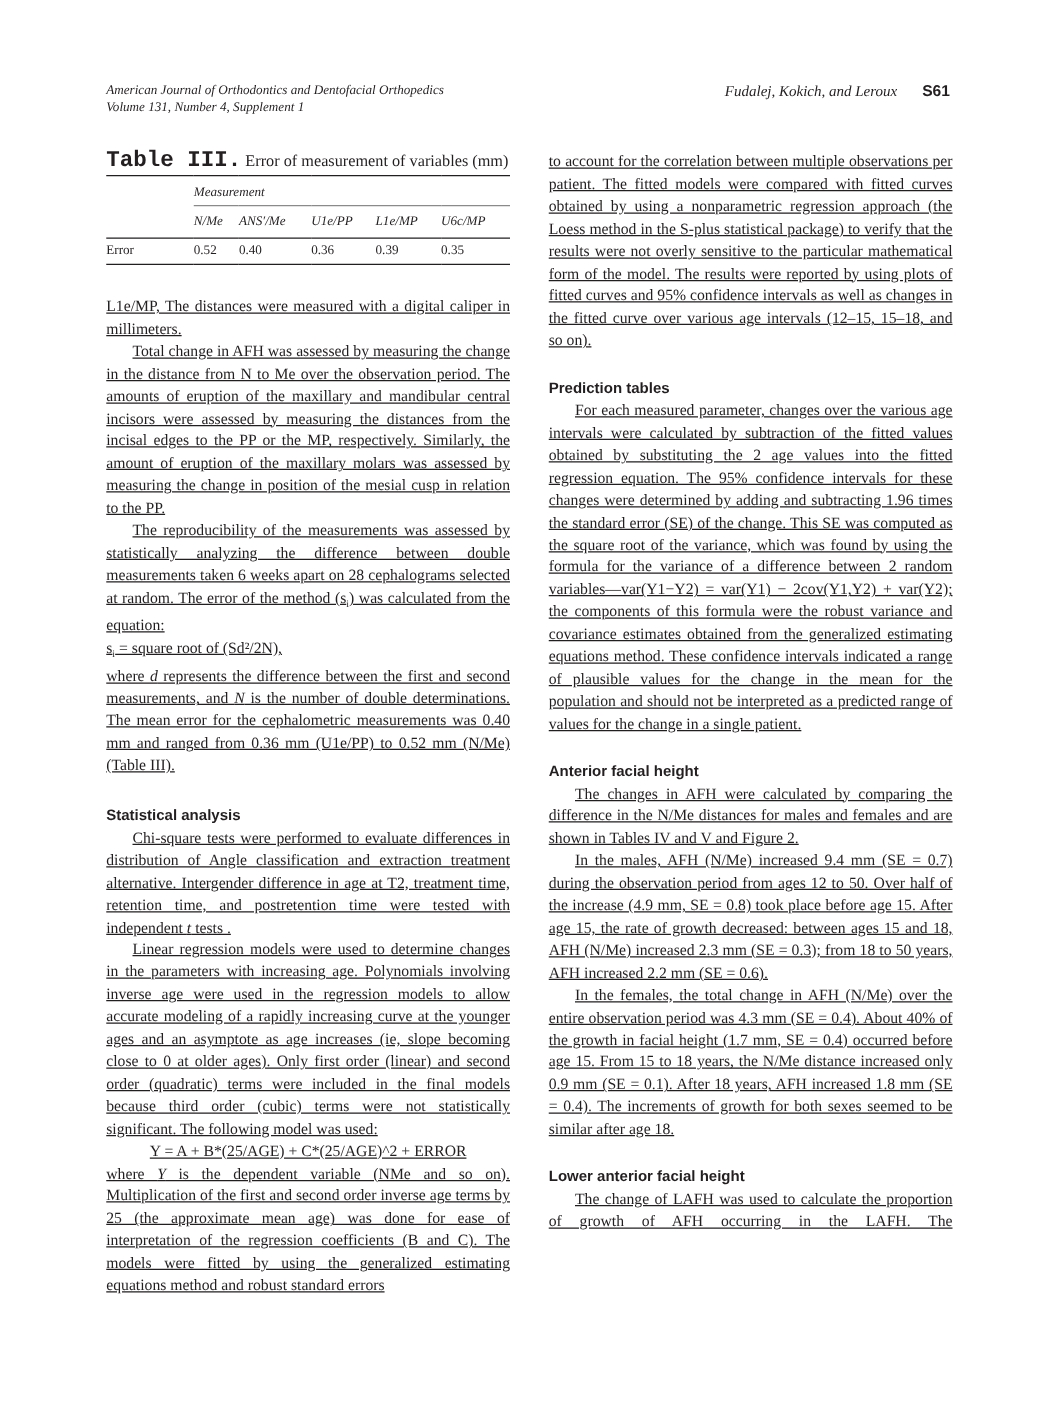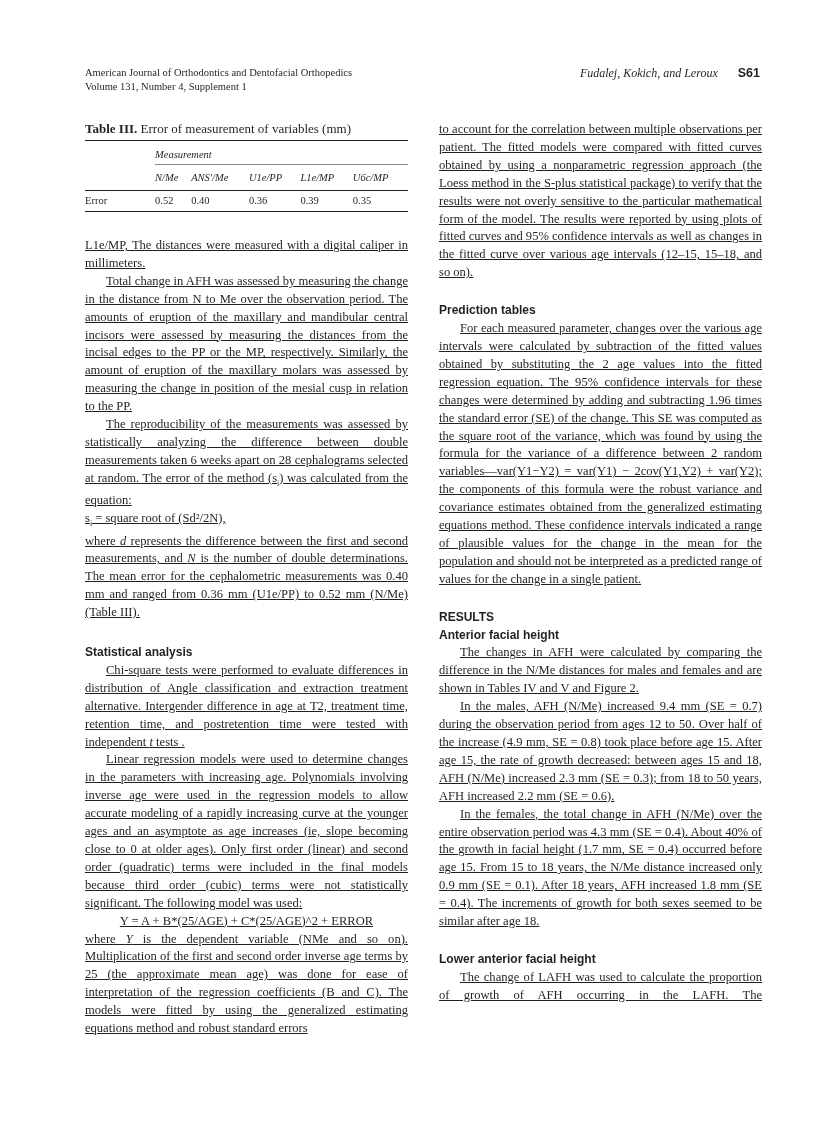--- a/index.html
+++ b/index.html
@@ -1,30 +1,30 @@
 <!DOCTYPE html>
 <html><head>
 <meta charset="utf-8">
 <style>
   html, body { margin: 0; padding: 0; background: #ffffff; }
   body { width: 838px; height: 1122px; position: relative; overflow: hidden; color: #231f20; font-family: "Liberation Serif", "DejaVu Serif", serif; }
-  .header-left { position: absolute; left: 85px; top: 66px; font-size: 10.5px; line-height: 14px; color: #231f20; }
+  .header-left { position: absolute; left: 85px; top: 66px; font-style: italic; font-size: 10.5px; line-height: 14px; color: #231f20; }
   .header-right { position: absolute; right: 78px; top: 66px; font-size: 12px; line-height: 14px; }
   .header-right .authors { font-style: italic; font-size: 12px; }
   .header-right .pg { font-family: "Liberation Sans", "DejaVu Sans", sans-serif; font-weight: bold; font-size: 12.5px; margin-left: 20px; }
 
   .col { position: absolute; top: 121px; width: 323px; font-size: 12.55px; line-height: 17.9px; text-align: justify; }
   .col-left { left: 85px; }
   .col-right { left: 439px; }
   .col p { margin: 0; text-decoration: underline; }
   .indent { text-indent: 21px; }
   .h-sans { font-family: "Liberation Sans", "DejaVu Sans", sans-serif; font-weight: bold; font-size: 12px; line-height: 17.9px; margin: 0; }
 
   .table-title { font-size: 13px; line-height: 16px; margin-bottom: 3px; }
-  .table-title b { font-family: Liberation Serif, serif; font-weight: bold; font-size: 13px; }
+  .table-title b { font-family: Liberation Mono, monospace; font-weight: bold; font-size: 18px; }
   table.err { width: 100%; border-collapse: collapse; font-size: 10.5px; }
   table.err td, table.err th { font-weight: normal; padding: 0; text-align: left; }
   table.err .rule-top td { border-top: 1.5px solid #231f20; height: 0; }
   table.err tr.grp th { font-style: italic; height: 19px; padding-top: 4px; }
   table.err tr.hdr th { font-style: italic; height: 22px; vertical-align: bottom; padding-bottom: 3px; }
   table.err tr.hdr { border-bottom: 1.5px solid #231f20; }
   table.err tr.row td { height: 20px; }
   table.err tr.row { border-bottom: 1.5px solid #231f20; }
   table.err td.lbl { text-align: left; }
   .grp-line { border-bottom: 0.8px solid #8a8a8a; }
@@ -93,21 +93,20 @@
   <p class="eq-center">Y = A + B*(25/AGE) + C*(25/AGE)^2 + ERROR</p>
   <p><span>where </span><i>Y</i><span> is the dependent variable (NMe and so on). Multiplication of the first and second order inverse age terms by 25 (the approximate mean age) was done for ease of interpretation of the regression coefficients (B and C). The models were fitted by using the generalized estimating equations method and robust standard errors</span></p>
 </div>
 
 <div class="col col-right">
   <p>to account for the correlation between multiple observations per patient. The fitted models were compared with fitted curves obtained by using a nonparametric regression approach (the Loess method in the S-plus statistical package) to verify that the results were not overly sensitive to the particular mathematical form of the model. The results were reported by using plots of fitted curves and 95% confidence intervals as well as changes in the fitted curve over various age intervals (12–15, 15–18, and so on).</p>
   <div class="gap-res"></div>
   <h3 class="h-sans">Prediction tables</h3>
   <p class="indent">For each measured parameter, changes over the various age intervals were calculated by subtraction of the fitted values obtained by substituting the 2 age values into the fitted regression equation. The 95% confidence intervals for these changes were determined by adding and subtracting 1.96 times the standard error (SE) of the change. This SE was computed as the square root of the variance, which was found by using the formula for the variance of a difference between 2 random variables—var(Y1−Y2) = var(Y1) − 2cov(Y1,Y2) + var(Y2); the components of this formula were the robust variance and covariance estimates obtained from the generalized estimating equations method. These confidence intervals indicated a range of plausible values for the change in the mean for the population and should not be interpreted as a predicted range of values for the change in a single patient.</p>
   <div class="gap-res"></div>
-  <h2 class="h-sans">RESULTS</h2>
   <h3 class="h-sans">Anterior facial height</h3>
   <p class="indent">The changes in AFH were calculated by comparing the difference in the N/Me distances for males and females and are shown in Tables IV and V and Figure 2.</p>
   <p class="indent">In the males, AFH (N/Me) increased 9.4 mm (SE = 0.7) during the observation period from ages 12 to 50. Over half of the increase (4.9 mm, SE = 0.8) took place before age 15. After age 15, the rate of growth decreased: between ages 15 and 18, AFH (N/Me) increased 2.3 mm (SE = 0.3); from 18 to 50 years, AFH increased 2.2 mm (SE = 0.6).</p>
   <p class="indent">In the females, the total change in AFH (N/Me) over the entire observation period was 4.3 mm (SE = 0.4). About 40% of the growth in facial height (1.7 mm, SE = 0.4) occurred before age 15. From 15 to 18 years, the N/Me distance increased only 0.9 mm (SE = 0.1). After 18 years, AFH increased 1.8 mm (SE = 0.4). The increments of growth for both sexes seemed to be similar after age 18.</p>
   <div class="gap-res"></div>
   <h3 class="h-sans">Lower anterior facial height</h3>
   <p class="indent" style="text-align-last: justify;">The change of LAFH was used to calculate the proportion of growth of AFH occurring in the LAFH. The</p>
 </div>
 
 </body></html>

